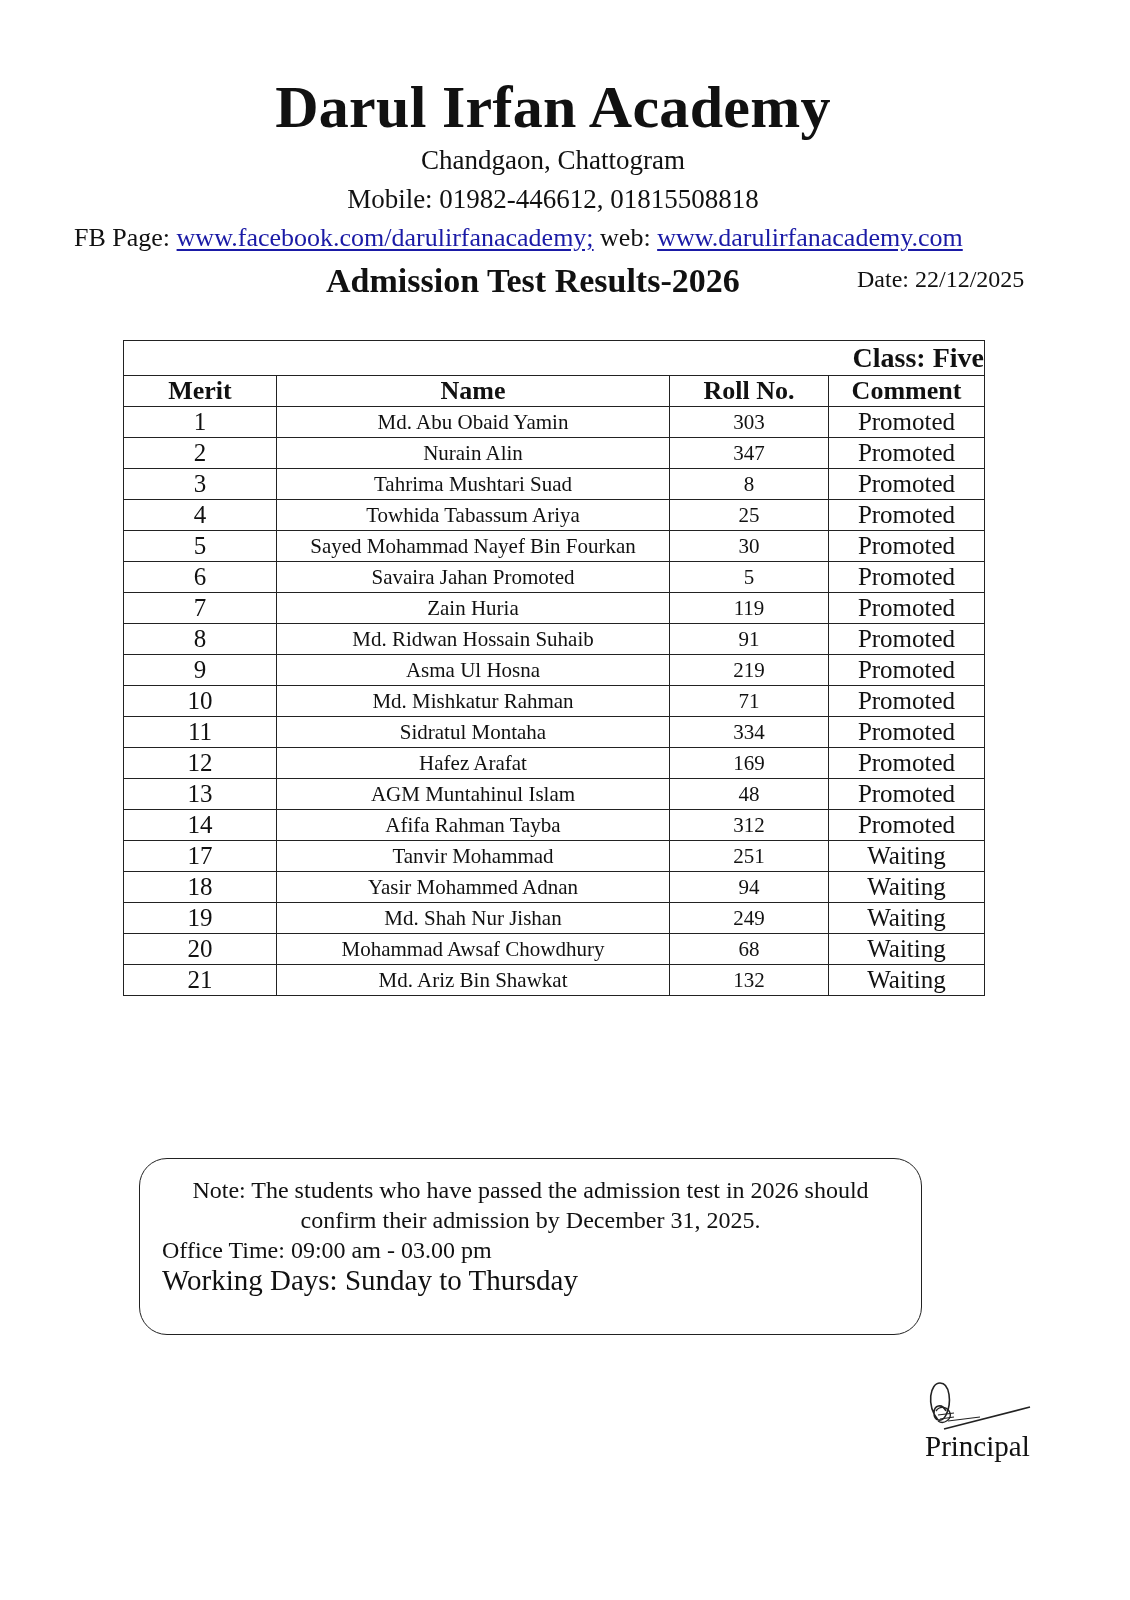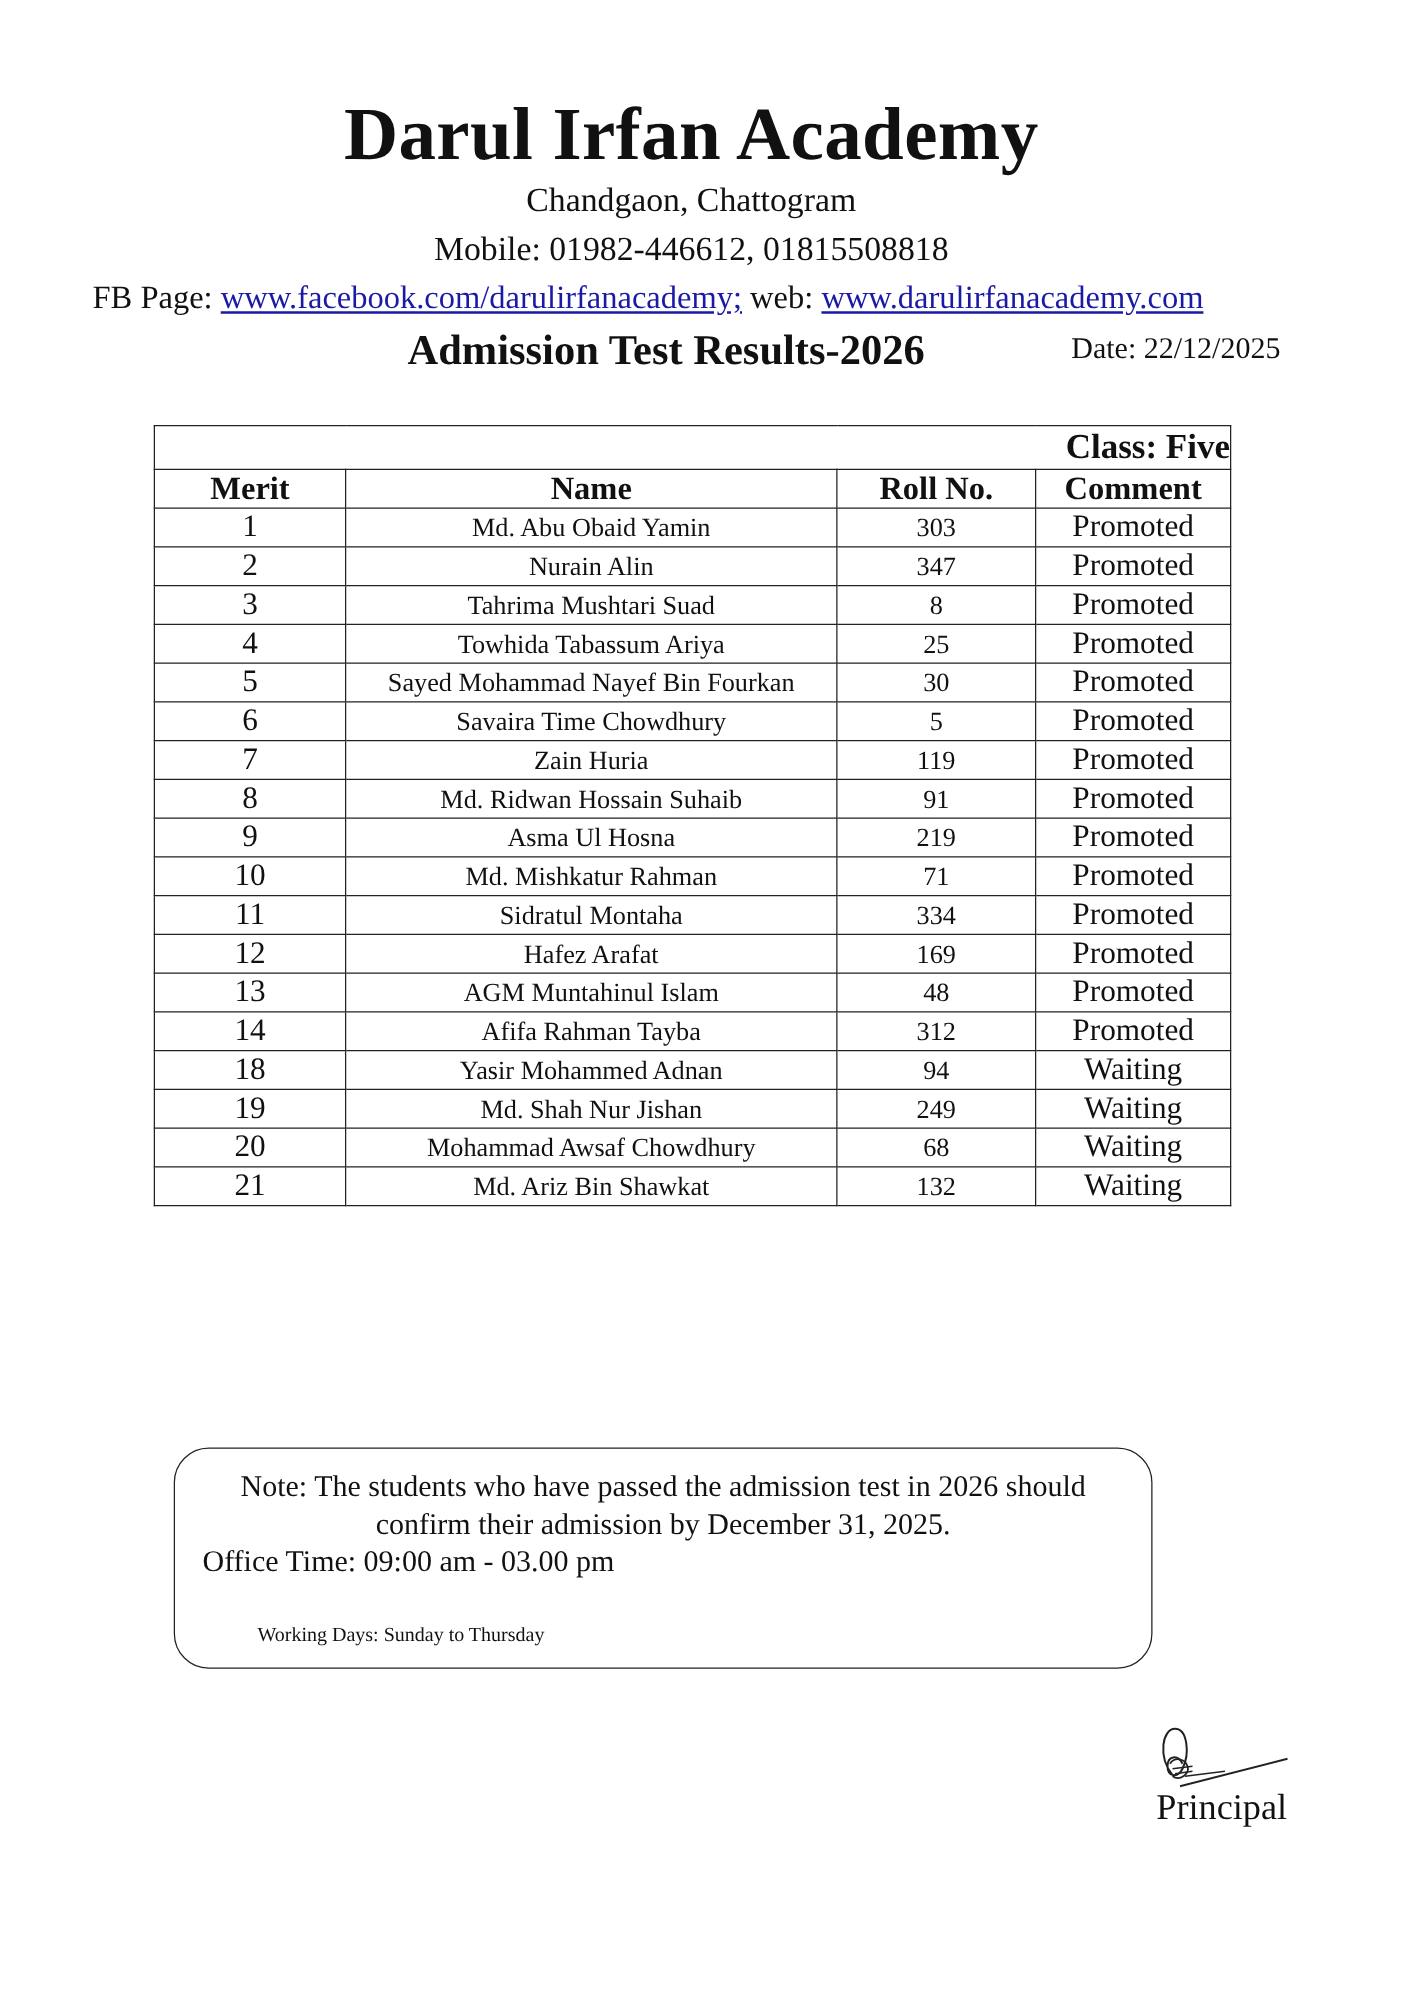--- a/index.html
+++ b/index.html
@@ -131,25 +131,24 @@
       line-height: 30px;
     }
     .note-line3 {
       left: 162px; top: 1235px;
       font-size: 24px;
       line-height: 30px;
       white-space: nowrap;
       text-align: center;
     }
     .note-line4 {
-      left: 162px; top: 1294px;
-      font-size: 16px;
-      line-height: 30px;
-      white-space: nowrap;
-      margin-left: 44px;
+      left: 162px; top: 1265px;
+      font-size: 29px;
+      line-height: 30px;
+      white-space: nowrap;
     }
 
     .signature {
       left: 920px; top: 1375px;
       width: 120px; height: 70px;
     }
     .principal {
       left: 925px; top: 1428px;
       font-size: 29px;
       line-height: 36px;
@@ -210,21 +209,21 @@
         <td class="comment">Promoted</td>
       </tr>
       <tr class="data-row">
         <td class="merit">5</td>
         <td class="name">Sayed Mohammad Nayef Bin Fourkan</td>
         <td class="roll">30</td>
         <td class="comment">Promoted</td>
       </tr>
       <tr class="data-row">
         <td class="merit">6</td>
-        <td class="name">Savaira Time Chowdhury</td>
+        <td class="name">Savaira Jahan Promoted</td>
         <td class="roll">5</td>
         <td class="comment">Promoted</td>
       </tr>
       <tr class="data-row">
         <td class="merit">7</td>
         <td class="name">Zain Huria</td>
         <td class="roll">119</td>
         <td class="comment">Promoted</td>
       </tr>
       <tr class="data-row">
@@ -261,20 +260,26 @@
         <td class="merit">13</td>
         <td class="name">AGM Muntahinul Islam</td>
         <td class="roll">48</td>
         <td class="comment">Promoted</td>
       </tr>
       <tr class="data-row">
         <td class="merit">14</td>
         <td class="name">Afifa Rahman Tayba</td>
         <td class="roll">312</td>
         <td class="comment">Promoted</td>
+      </tr>
+      <tr class="data-row">
+        <td class="merit">17</td>
+        <td class="name">Tanvir Mohammad</td>
+        <td class="roll">251</td>
+        <td class="comment">Waiting</td>
       </tr>
       <tr class="data-row">
         <td class="merit">18</td>
         <td class="name">Yasir Mohammed Adnan</td>
         <td class="roll">94</td>
         <td class="comment">Waiting</td>
       </tr>
       <tr class="data-row">
         <td class="merit">19</td>
         <td class="name">Md. Shah Nur Jishan</td>

